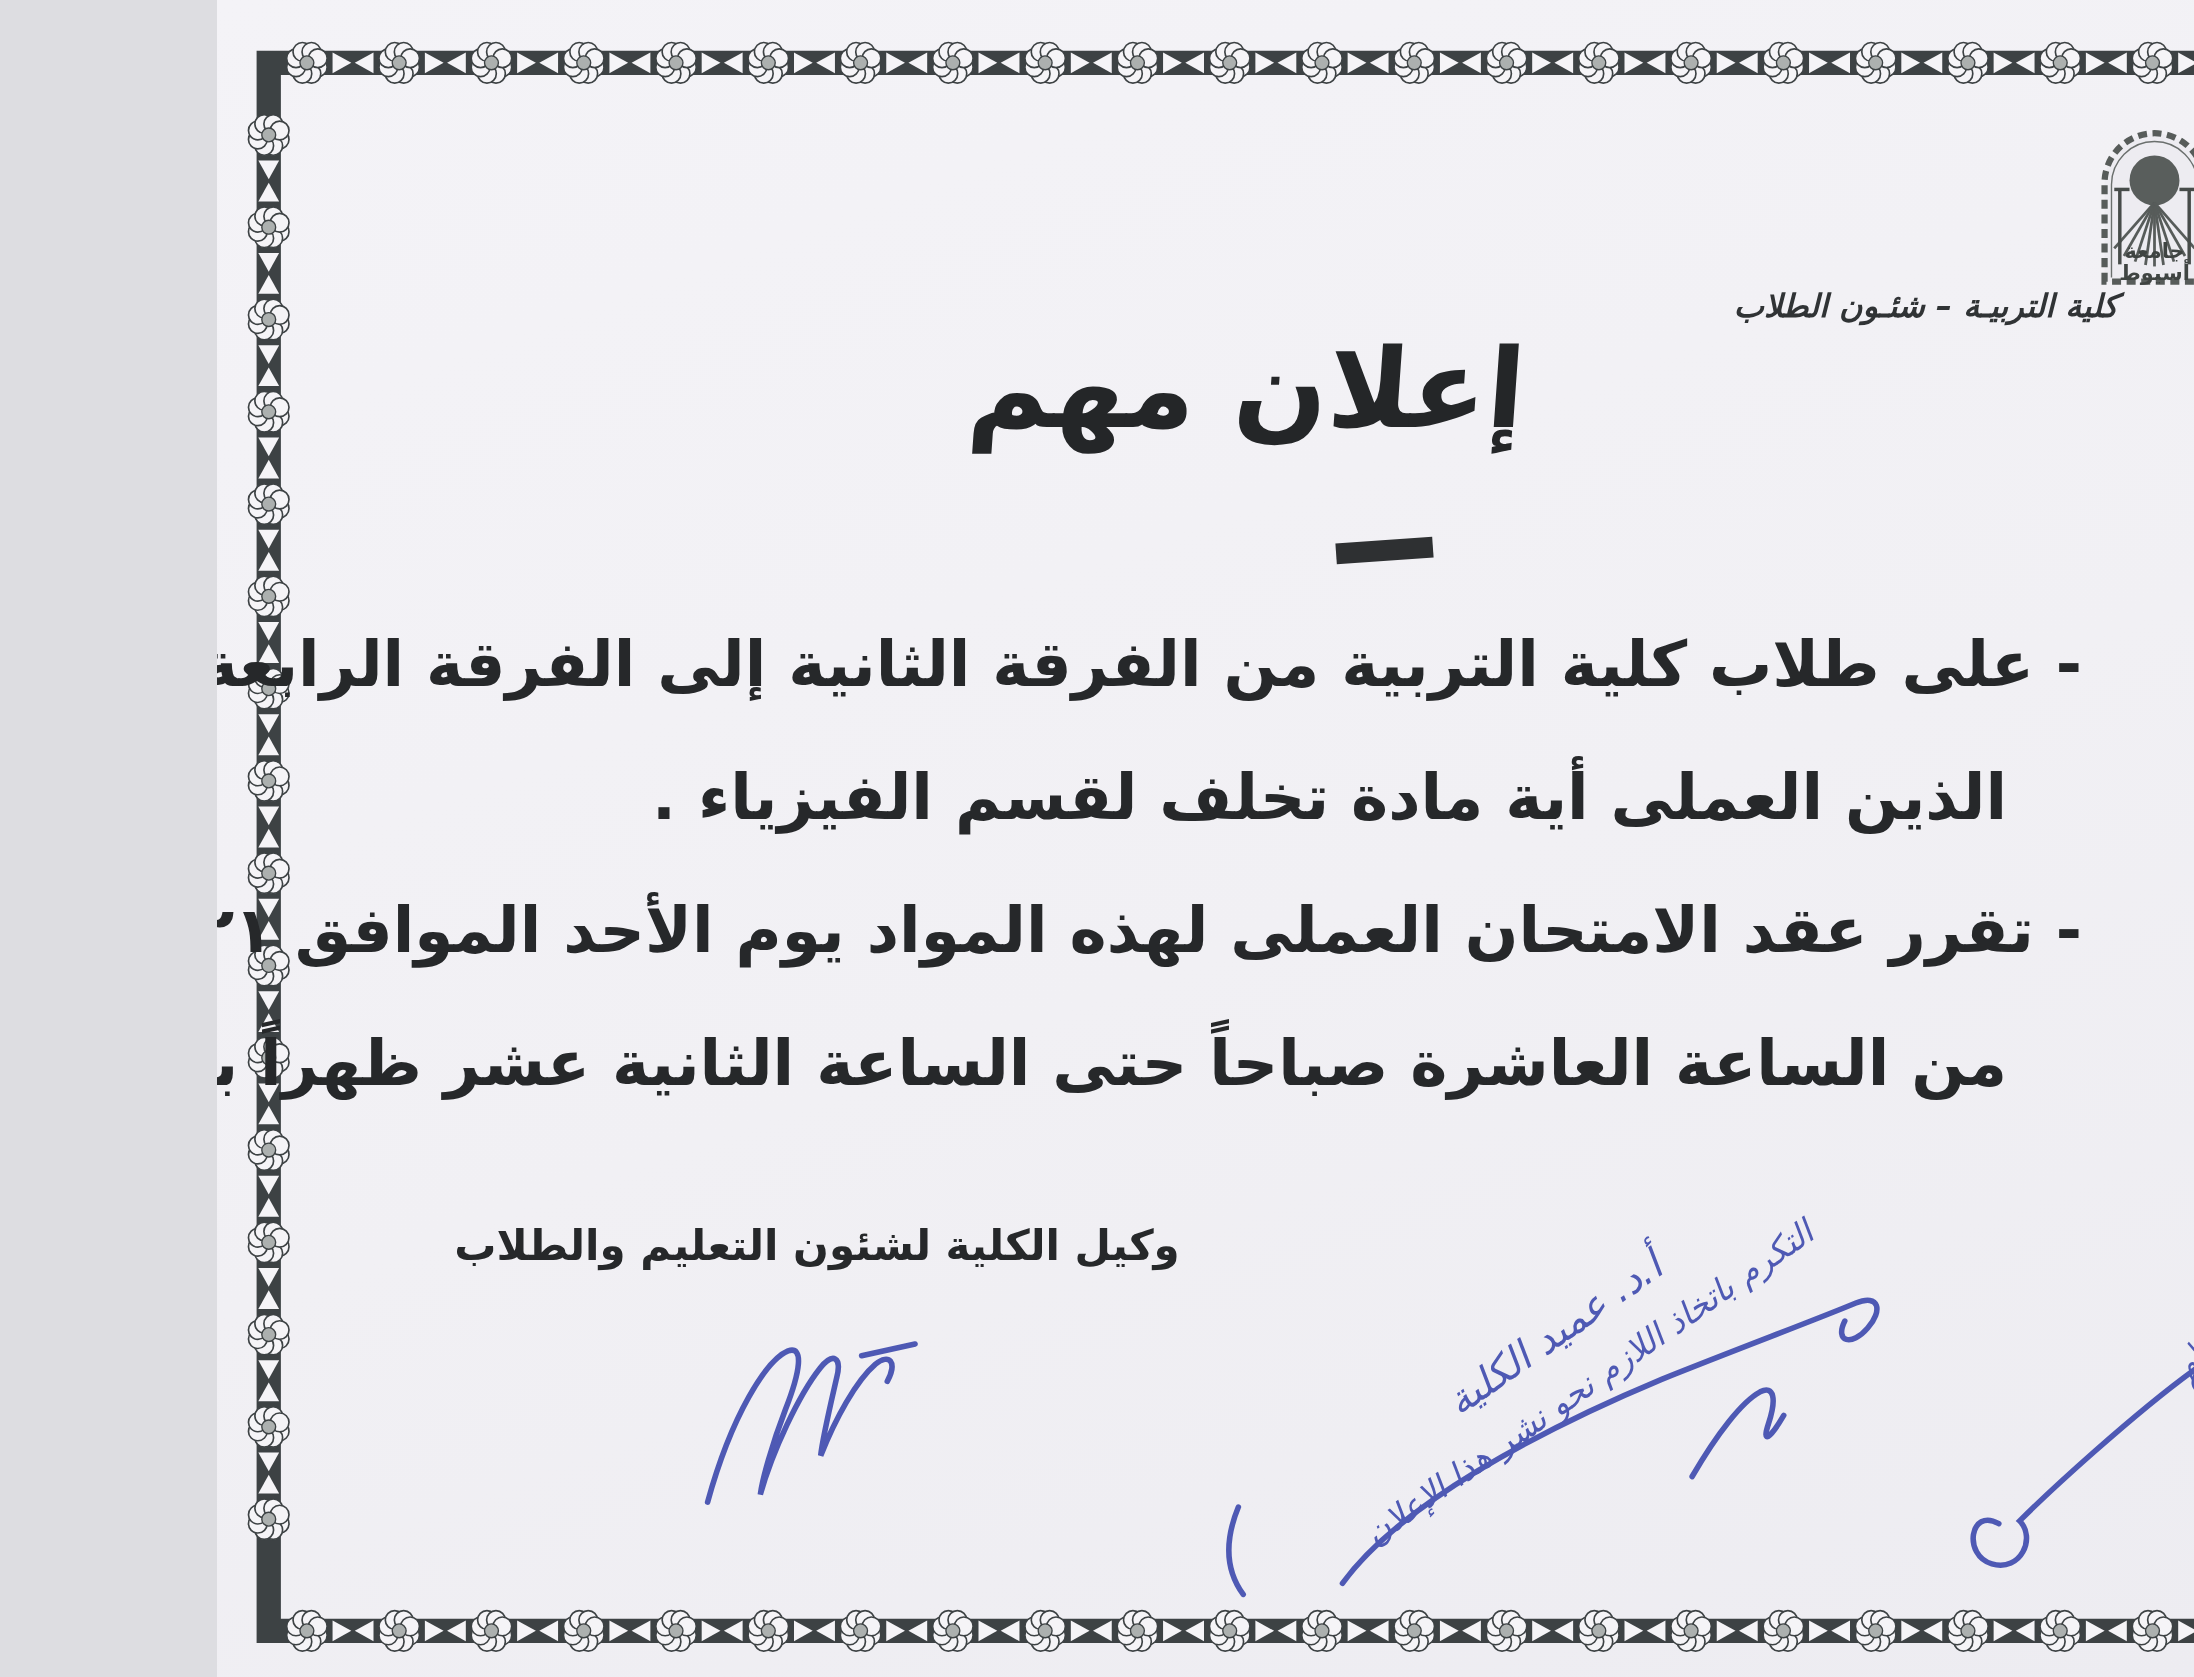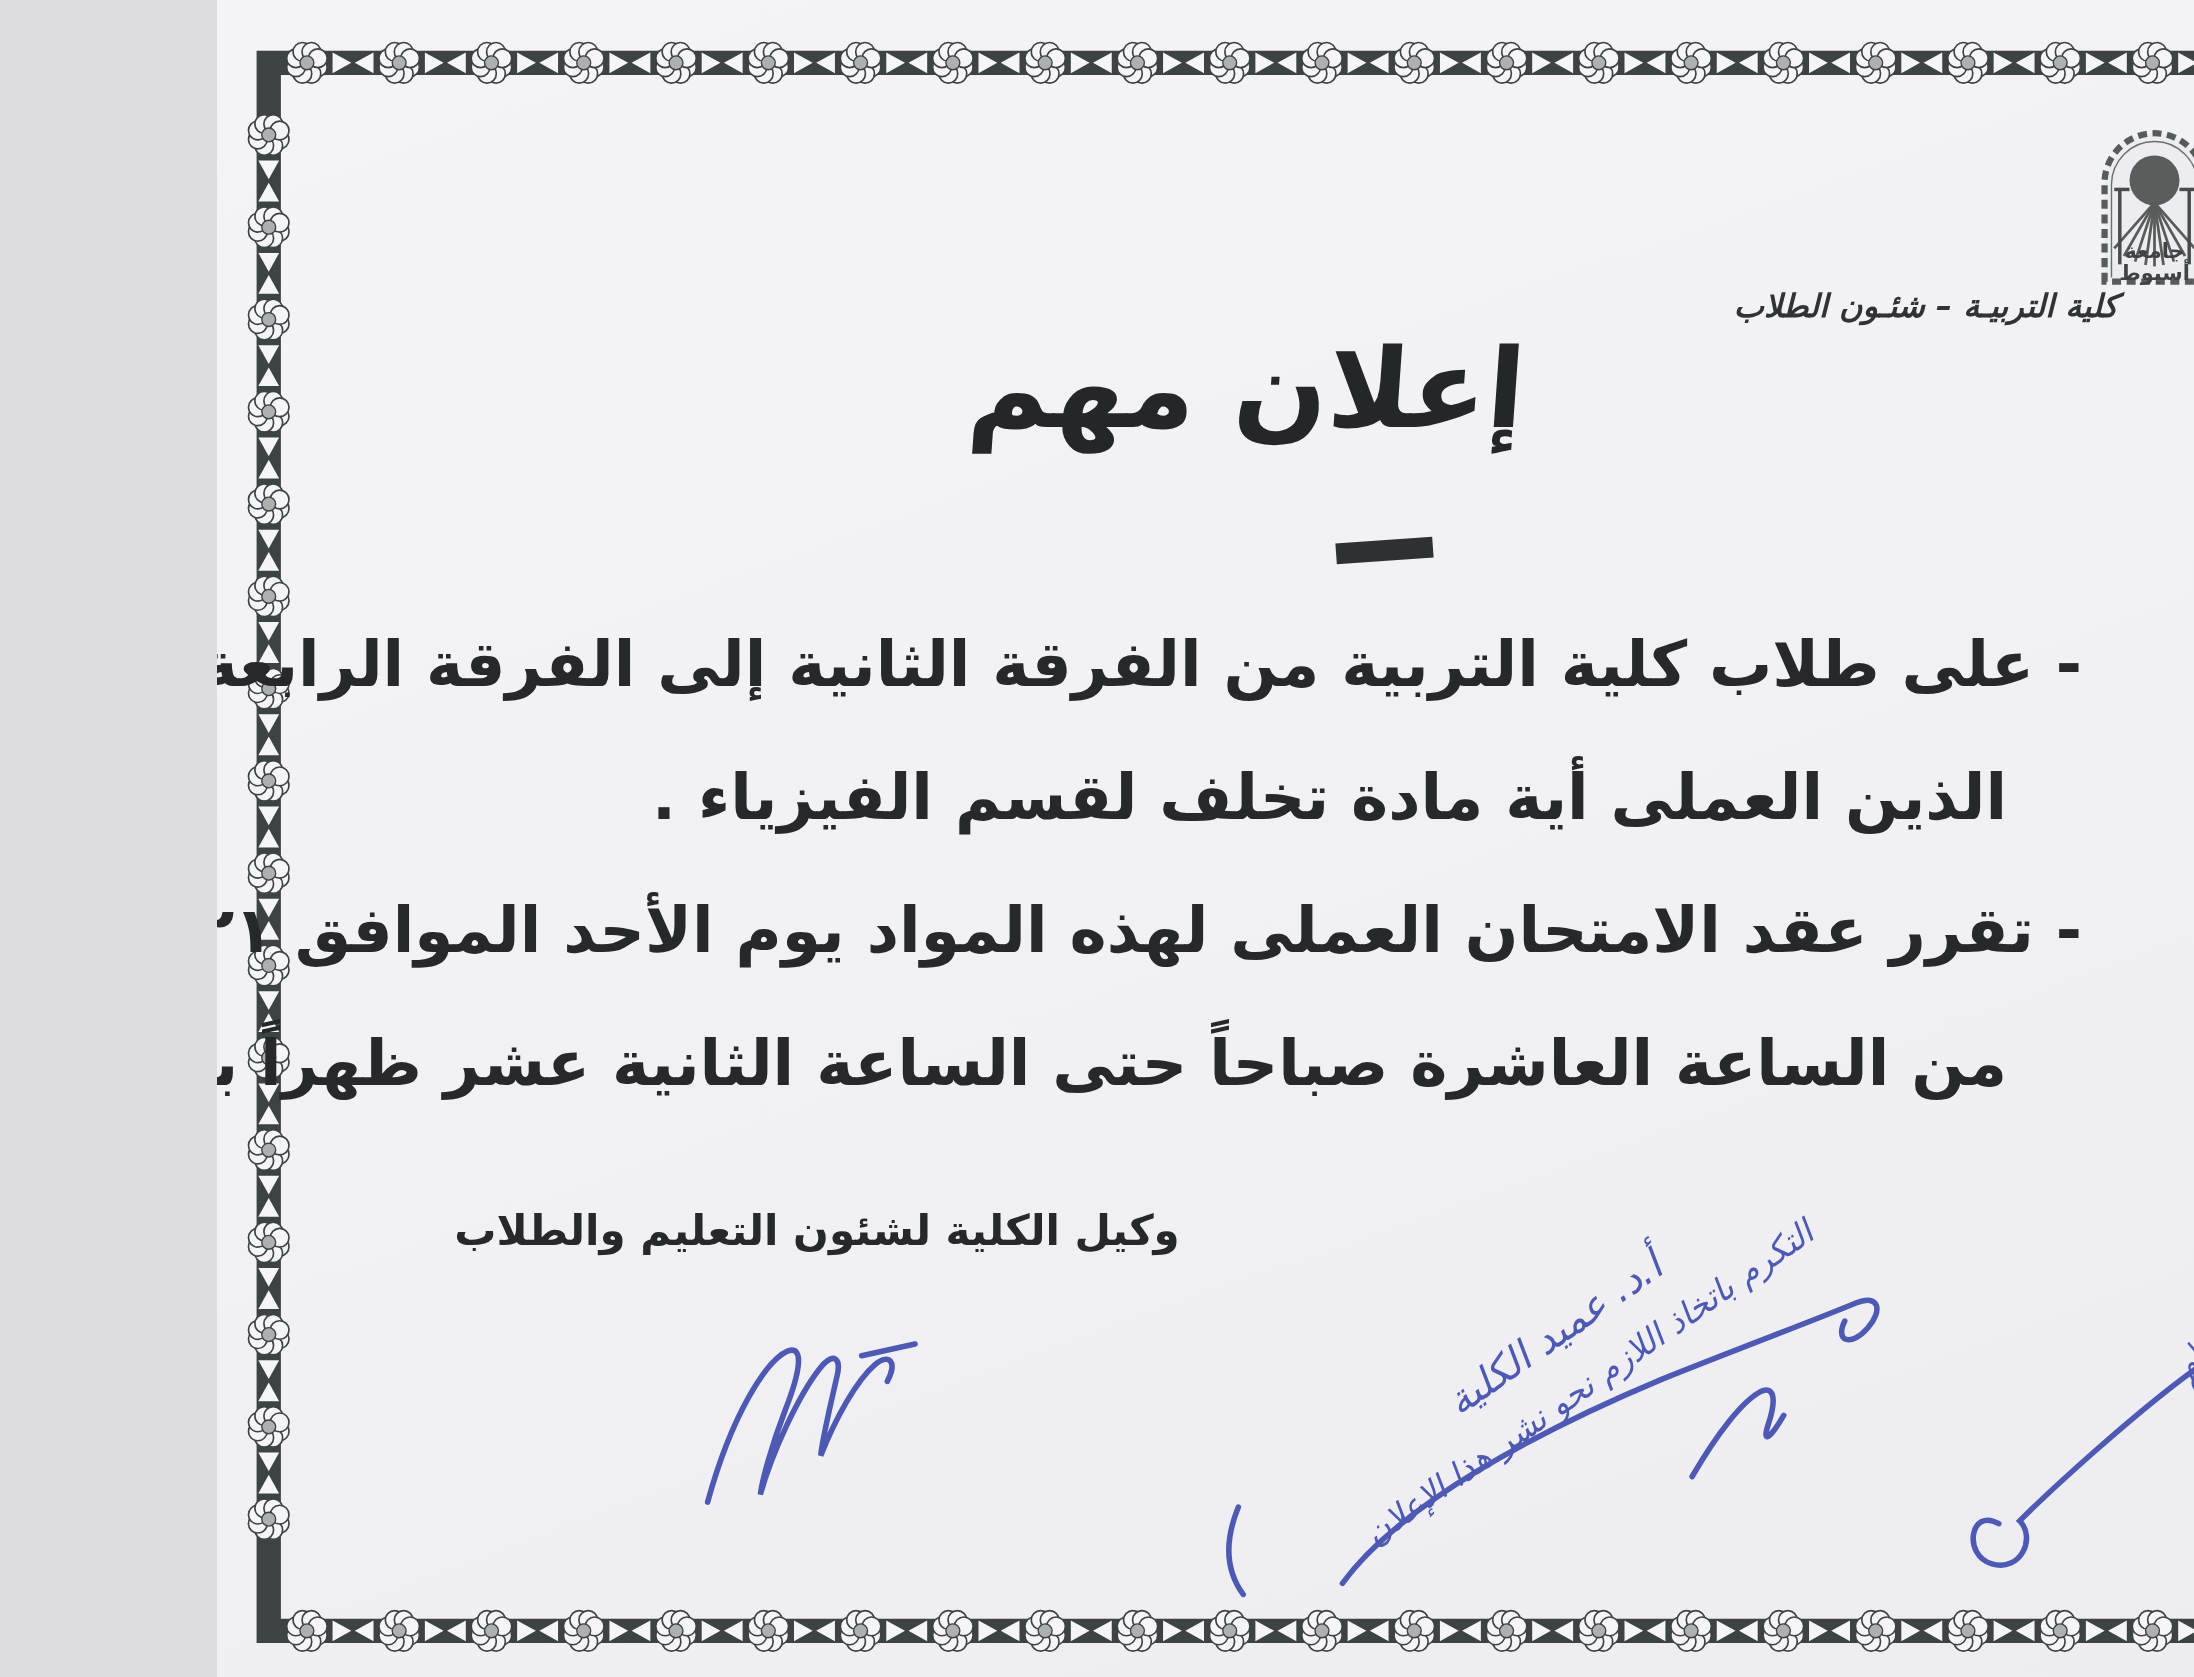--- a/index.html
+++ b/index.html
@@ -36,21 +36,21 @@
     top:598px;right:112px;left:90px;
     direction:rtl;text-align:right;
     font-size:63px;font-weight:bold;color:#26282a;
     line-height:133px;white-space:nowrap;
   }
   .body-line.cont{padding-right:75px;}
   .sig-block{
     top:1206px;left:222px;width:756px;
     direction:rtl;text-align:center;color:#26282a;
   }
-  .sig-role{font-size:42px;font-weight:bold;white-space:nowrap;}
+  .sig-role{font-size:42px;font-weight:bold;white-space:nowrap;margin-top:15px;}
   .sig-name{font-size:38px;font-weight:bold;margin-top:61px;white-space:nowrap;}
   .hand-note{
     top:1305px;left:944px;width:819px;
     transform:rotate(-35deg);
     direction:rtl;text-align:center;
     color:#4e59b4;
     font-style:italic;
   }
   .hand-note .n1{font-size:40px;white-space:nowrap;}
   .hand-note .n2{font-size:33px;margin-top:18px;white-space:nowrap;}

